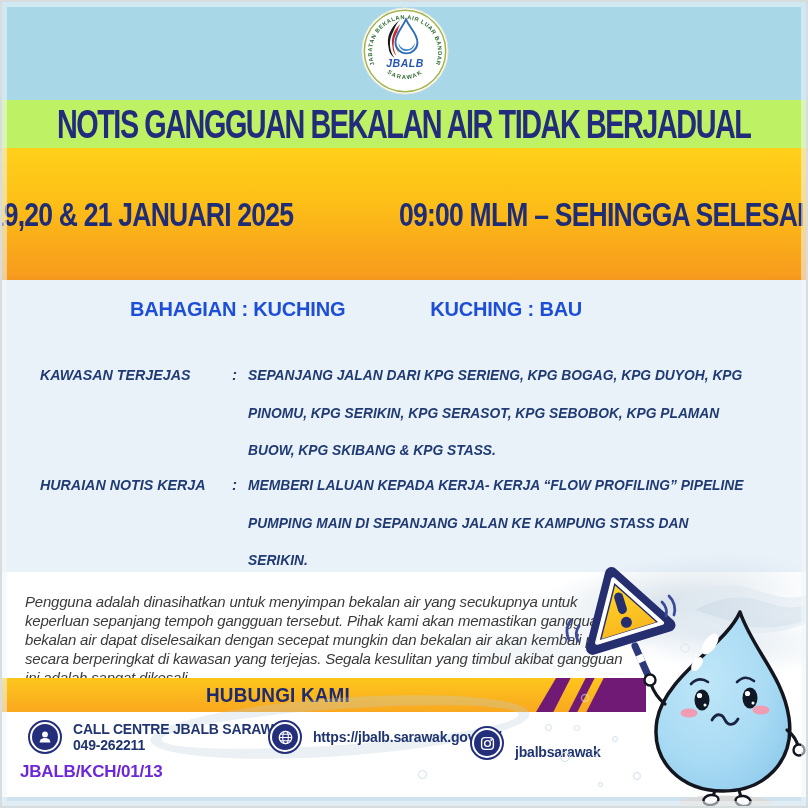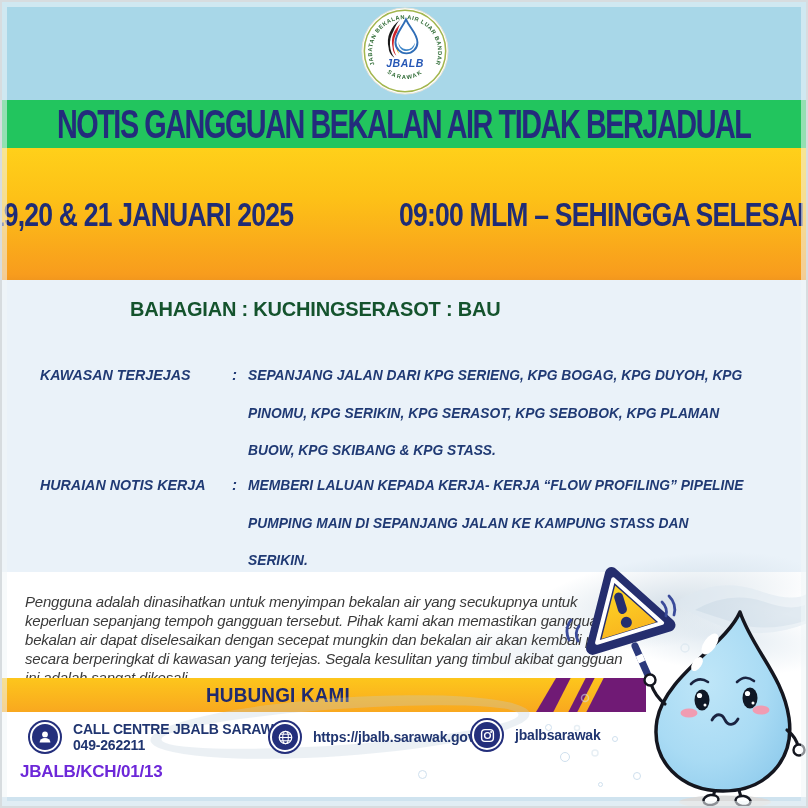--- a/index.html
+++ b/index.html
@@ -8,36 +8,36 @@
 
   
   .frame { position:absolute; inset:0; z-index:60; pointer-events:none;
     box-shadow: inset 0 0 0 2px #d7dcdf, inset 0 0 0 7px rgba(240,246,248,.55); }
 
   
   .sky { position:absolute; left:0; top:0; width:808px; height:100px; background:#a8d7e8; }
   .logo { position:absolute; left:360px; top:6px; width:90px; height:90px; }
 
   
-  .title-band { position:absolute; left:0; top:100px; width:808px; height:48px; background:#22c55e;
+  .title-band { position:absolute; left:0; top:100px; width:808px; height:48px; background:#bef264;
     display:flex; align-items:center; justify-content:center; }
   .title-band .t { font-size:40px; font-weight:bold; color:#232c7c; letter-spacing:-2px;
     white-space:nowrap; transform:scaleX(.72); }
 
   
   .date-band { position:absolute; left:0; top:148px; width:808px; height:132px;
     background:linear-gradient(#ffd01a, #fdc117 38%, #f89c1d 96%, #f2971e);
     display:flex; flex-direction:row; align-items:center; justify-content:center; gap:6px; }
   .date-band .d { font-size:34px; font-weight:bold; color:#1f2c76; letter-spacing:-1px;
     white-space:nowrap; transform:scaleX(.78); }
 
   
   .content { position:absolute; left:0; top:280px; width:808px; height:292px; background:#eaf2f9; }
-  .row-bahagian { position:absolute; top:18px; left:130px; display:flex; 
-    font-size:20px; font-weight:bold; color:#14532d; letter-spacing:-.2px; }
+  .row-bahagian { position:absolute; top:18px; left:130px; display:flex; gap:85px;
+    font-size:20px; font-weight:bold; color:#1d4ed8; letter-spacing:-.2px; }
   .detail { position:absolute; left:40px; right:26px; display:grid;
     grid-template-columns:192px 16px auto; font-weight:bold; color:#203a74; font-size:15px;font-style:italic; }
   .detail .lbl { line-height:37.5px; transform:scaleX(.95); transform-origin:left center; white-space:nowrap; }
   .detail .col { line-height:37.5px; }
   .detail .txt { transform:scaleX(.92); transform-origin:left top; }
   .detail .txt div { line-height:37.5px; white-space:nowrap; }
   .blk-kawasan { top:76px; }
   .blk-huraian { top:186px; }
 
   
@@ -68,21 +68,21 @@
   .swirl { position:absolute; left:150px; top:-14px; width:380px; height:58px; border-radius:50%;
     border:11px solid rgba(189,204,217,.30); transform:rotate(-4deg); }
   .citem { position:absolute; display:flex; align-items:center; gap:11px; }
   .cicon { width:34px; height:34px; border-radius:50%; border:2px solid #242f7c;
     display:flex; align-items:center; justify-content:center; flex:0 0 auto; background:#fff; }
   .cicon .inner { width:26px; height:26px; border-radius:50%; background:#242f7c;
     display:flex; align-items:center; justify-content:center; }
   .ctext { font-weight:bold; color:#203570; font-size:14px; line-height:16px; letter-spacing:-.2px; }
   .ci-call { left:28px; top:8px; }
   .ci-web  { left:268px; top:8px; }
-  .ci-ig   { left:470px; top:6px; }
+  .ci-ig   { left:470px; top:14px;align-items:flex-end; }
   .ci-fb   { left:271px; top:41px; }
   .refno { position:absolute; left:20px; top:50px; font-size:17px; font-weight:bold; color:#6d28d9; letter-spacing:-.2px; }
   .bubble { position:absolute; border:1.5px solid #cfe0ee; border-radius:50%; }
 
   
   .bottom-strip { position:absolute; left:0; top:797px; width:808px; height:11px; background:#cfe3ef; }
 
   
   .mascot { position:absolute; left:565px; top:558px; width:243px; height:250px; z-index:10; }
 </style>
@@ -122,21 +122,21 @@
   </div>
 
   <div class="date-band">
     <div class="d">19,20 &amp; 21 JANUARI 2025</div>
     <div class="d">09:00 MLM – SEHINGGA SELESAI</div>
   </div>
 
   <div class="content">
     <div class="row-bahagian">
       <span>BAHAGIAN : KUCHING</span>
-      <span>SERASOT : BAU</span>
+      <span>KUCHING : BAU</span>
     </div>
 
     <div class="detail blk-kawasan">
       <div class="lbl">KAWASAN TERJEJAS</div>
       <div class="col">:</div>
       <div class="txt">
         <div>SEPANJANG JALAN DARI KPG SERIENG, KPG BOGAG, KPG DUYOH, KPG</div>
         <div>PINOMU, KPG SERIKIN, KPG SERASOT, KPG SEBOBOK, KPG PLAMAN</div>
         <div>BUOW, KPG SKIBANG &amp; KPG STASS.</div>
       </div>

